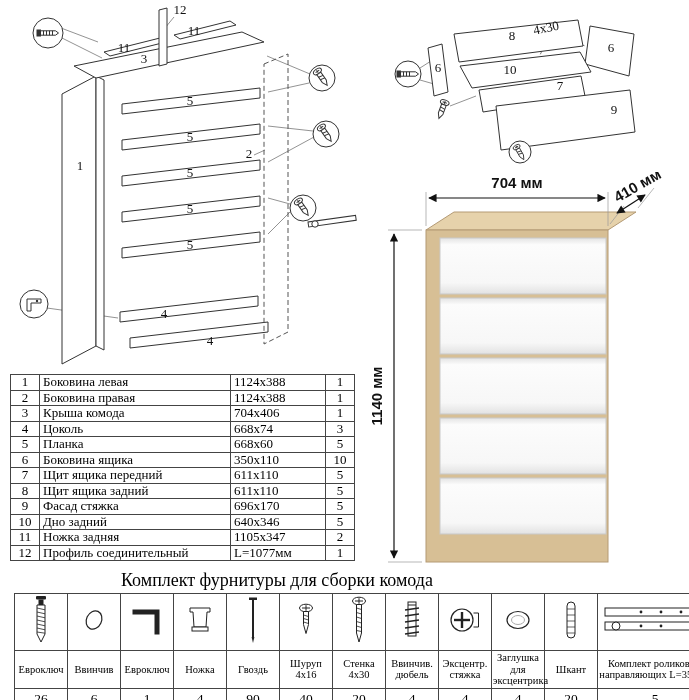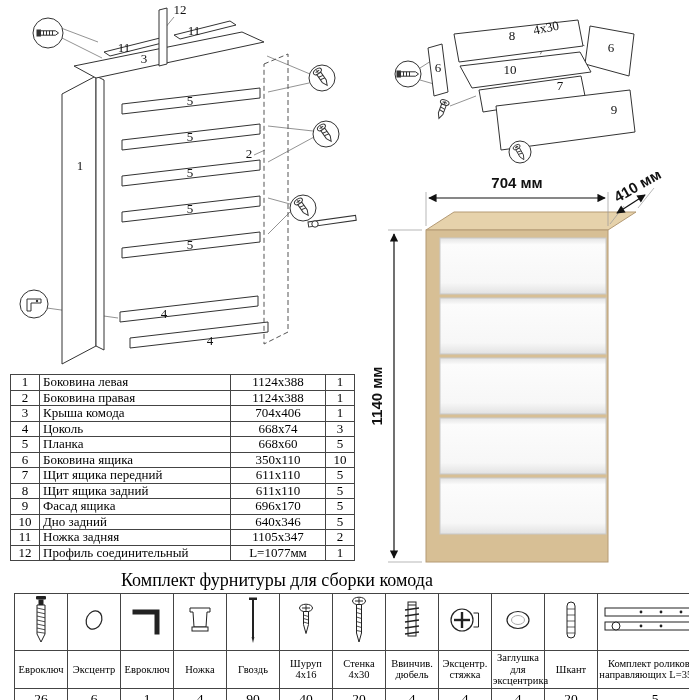--- a/index.html
+++ b/index.html
@@ -5,21 +5,21 @@
   html,body{margin:0;padding:0}
   body{width:689px;height:700px;position:relative;background:#fff;
        font-family:"Liberation Serif",serif;overflow:hidden;color:#000}
   .abs{position:absolute}
   .dlabel{font:13px "Liberation Serif",serif;fill:#111;text-anchor:middle}
   .dim-label{font:bold 15px "Liberation Sans",sans-serif;fill:#111}
   #parts-table{position:absolute;left:10px;top:374px;border-collapse:collapse;table-layout:fixed;width:334px}
   #parts-table td{border:1px solid #444;font-size:13px;line-height:14.5px;padding:0 3px;white-space:nowrap;overflow:hidden}
   .pt-num{width:22px;text-align:center}
   .pt-name{width:184px}
-  .pt-size{width:88px;text-align:center}
+  .pt-size{width:88px;}
   .pt-qty{width:22px;text-align:center}
   #hardware-title{position:absolute;left:0;top:570px;width:554px;text-align:center;font-size:18px}
   #hardware-table{position:absolute;left:14px;top:593px;border-collapse:collapse;table-layout:fixed;width:662px}
   #hardware-table td{border:1px solid #444;text-align:center;vertical-align:middle;padding:1px}
   .hw-icon-cell{height:52px;width:50px}
   .hw-icon-cell:last-child{width:112px}
   .hw-name-cell{font-size:10.5px;line-height:11.5px;height:30px}
   .hw-qty-cell{font-size:13.5px;height:18px}
 </style>
 </head>
@@ -258,21 +258,21 @@
         <td class="pt-qty">5</td>
       </tr>
       <tr>
         <td class="pt-num">8</td>
         <td class="pt-name">Щит ящика задний</td>
         <td class="pt-size">611x110</td>
         <td class="pt-qty">5</td>
       </tr>
       <tr>
         <td class="pt-num">9</td>
-        <td class="pt-name">Фасад ящика</td>
+        <td class="pt-name">Фасад стяжка</td>
         <td class="pt-size">696x170</td>
         <td class="pt-qty">5</td>
       </tr>
       <tr>
         <td class="pt-num">10</td>
         <td class="pt-name">Дно задний</td>
         <td class="pt-size">640x346</td>
         <td class="pt-qty">5</td>
       </tr>
       <tr>
@@ -387,21 +387,21 @@
             <circle cx="91" cy="9" r="4" fill="#fff" stroke="#222"></circle>
             <circle cx="38" cy="9" r="1.4" fill="#222"></circle>
             <circle cx="58" cy="9" r="1.4" fill="#222"></circle>
             <circle cx="78" cy="9" r="1.4" fill="#222"></circle>
             <circle cx="38" cy="23" r="1.4" fill="#222"></circle>
             <circle cx="58" cy="23" r="1.4" fill="#222"></circle>
           </svg></td>
       </tr>
     <tr>
         <td class="hw-name-cell">Евроключ</td>
-        <td class="hw-name-cell">Эксцентр</td>
+        <td class="hw-name-cell">Ввинчив</td>
         <td class="hw-name-cell">Евроключ</td>
         <td class="hw-name-cell">Ножка</td>
         <td class="hw-name-cell">Гвоздь</td>
         <td class="hw-name-cell">Шуруп 4х16</td>
         <td class="hw-name-cell">Стенка 4х30</td>
         <td class="hw-name-cell">Ввинчив. дюбель</td>
         <td class="hw-name-cell">Эксцентр. стяжка</td>
         <td class="hw-name-cell">Заглушка для эксцентрика</td>
         <td class="hw-name-cell">Шкант</td>
         <td class="hw-name-cell">Комплект роликовых направляющих L=350мм</td>

